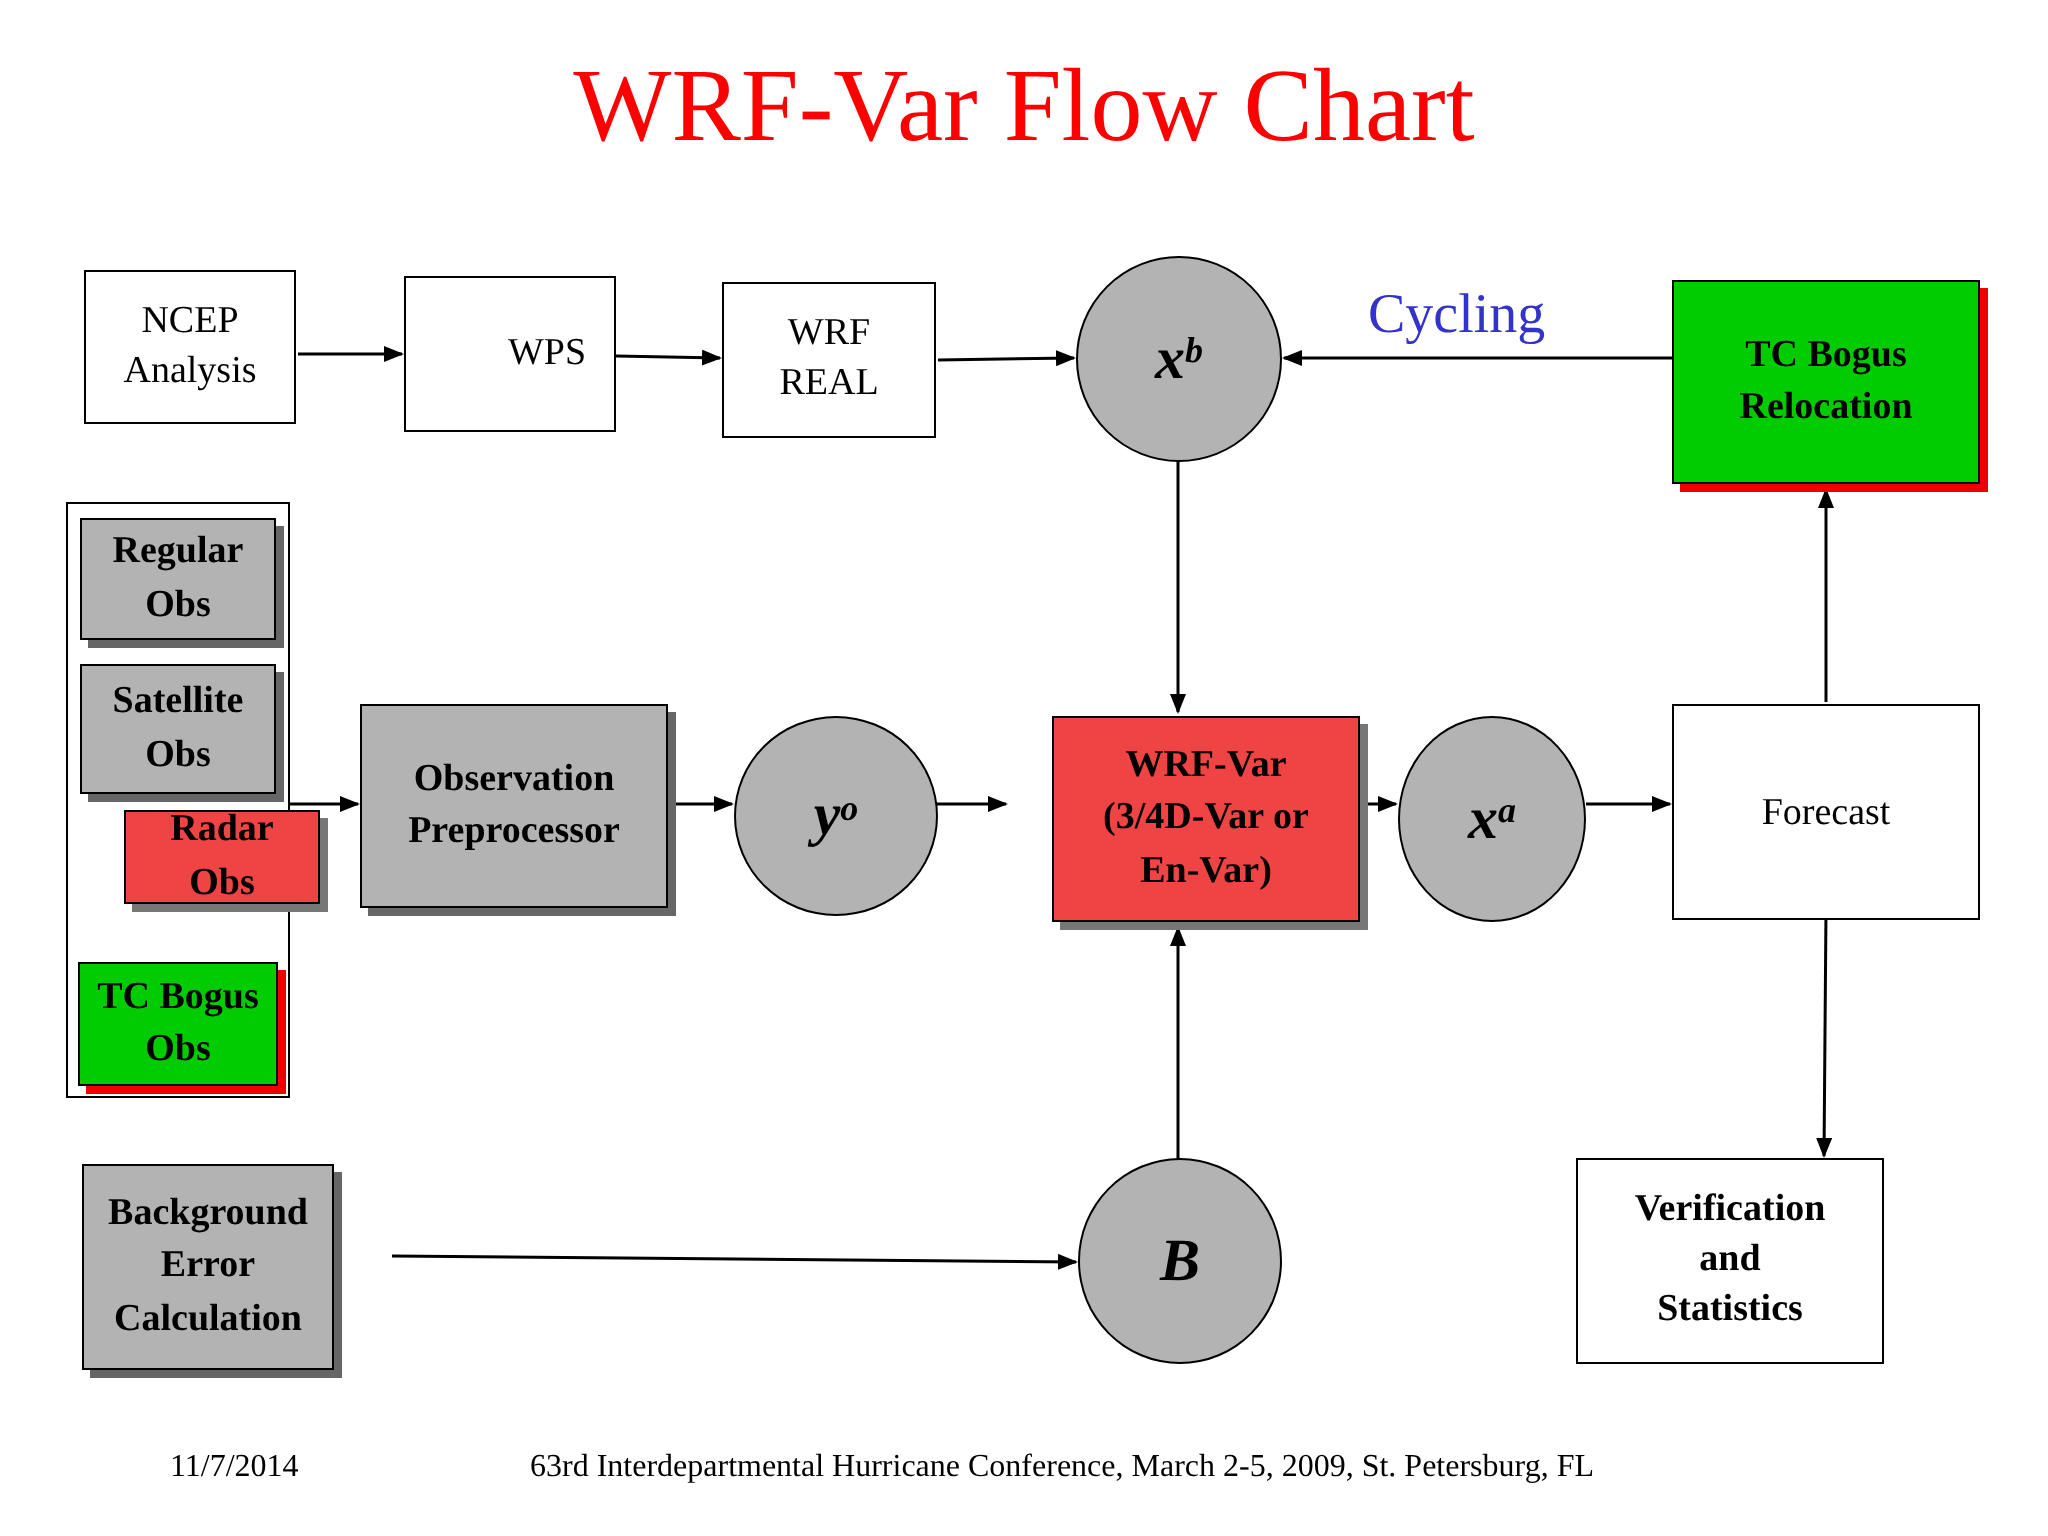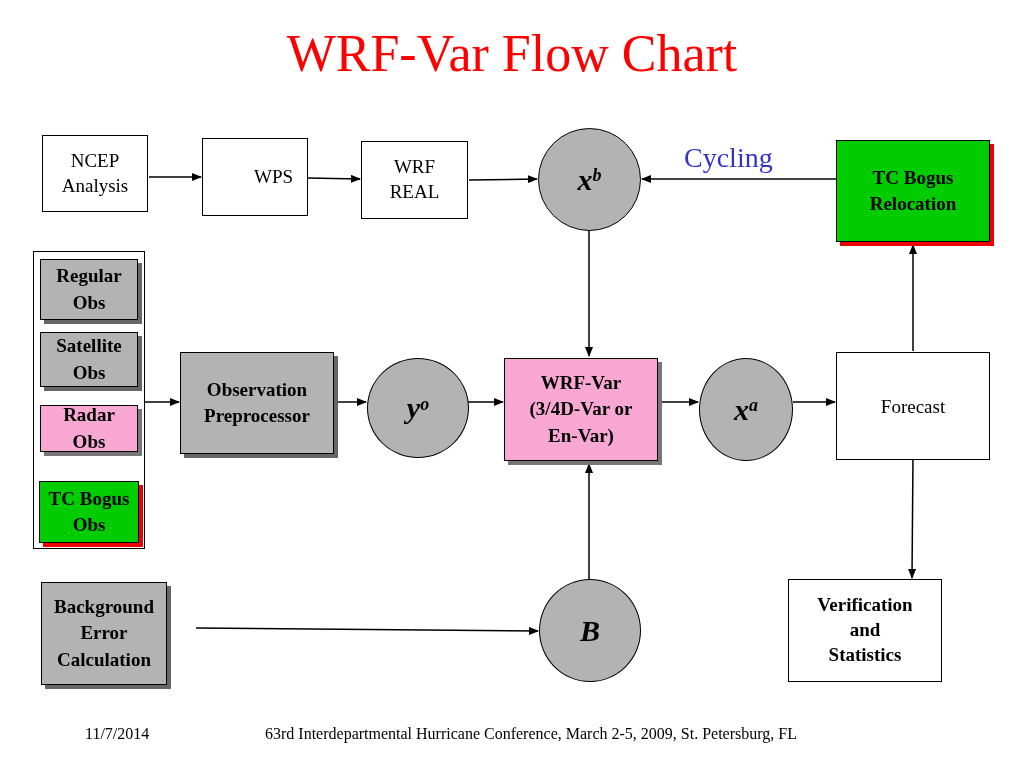--- a/index.html
+++ b/index.html
@@ -6,21 +6,21 @@
   body { width:1024px; height:768px; position:relative; overflow:hidden;
          font-family:"Liberation Serif", "DejaVu Serif", serif; color:#000; }
   .title { position:absolute; left:0; top:28px; width:1024px; text-align:center;
            font-size:52px; color:#ff0000; line-height:1; }
   .box { position:absolute; box-sizing:border-box; border:1px solid #000;
          display:flex; align-items:center; justify-content:center; text-align:center;
          font-size:19px; line-height:1.3; white-space:pre-line; }
   .plain { background:#fff; }
   .bold { font-weight:bold; font-size:19px; line-height:1.38; }
   .gray { background:#b3b3b3; box-shadow:4px 4px 0 #666; }
-  .red { background:#f9a8d4; box-shadow:4px 4px 0 #777; }
+  .red { background:#ef4444; box-shadow:4px 4px 0 #777;margin-left:22px; }
   .green { background:#00cc00; box-shadow:4px 4px 0 #ee0000; }
   .circle { position:absolute; box-sizing:border-box; border:1px solid #000; border-radius:50%;
             background:#b3b3b3; display:flex; align-items:center; justify-content:center;
             font-weight:bold; font-style:italic; font-size:30px; }
   .circle sup { font-size:18px; position:relative; top:-4px; }
   .group { position:absolute; box-sizing:border-box; border:1px solid #000; background:#fff; }
   .cycling { position:absolute; left:684px; top:142px; font-size:28px; color:#3333cc;text-align:center; }
   .footer { position:absolute; top:725px; font-size:16px; }
   svg.arrows { position:absolute; left:0; top:0; width:1024px; height:768px; pointer-events:none; }
 </style>
@@ -65,21 +65,21 @@
 </div>
 
 <div class="cycling">Cycling</div>
 
 <div class="box green bold" style="left:836px;top:140px;width:154px;height:102px;">TC Bogus
 Relocation</div>
 
 <div class="group" style="left:33px;top:251px;width:112px;height:298px;"></div>
 <div class="box gray bold" style="left:40px;top:259px;width:98px;height:61px;">Regular
 Obs</div>
-<div class="box gray bold" style="left:40px;top:332px;width:98px;height:55px;">Satellite
+<div class="box gray bold" style="left:40px;top:332px;width:98px;height:65px;">Satellite
 Obs</div>
 <div class="box red bold" style="left:40px;top:405px;width:98px;height:47px;">Radar
 Obs</div>
 <div class="box green bold" style="left:39px;top:481px;width:100px;height:62px;">TC Bogus
 Obs</div>
 
 <div class="box gray bold" style="left:180px;top:352px;width:154px;height:102px;">Observation
 Preprocessor</div>
 
 <div class="circle" style="left:367px;top:358px;width:102px;height:100px;">

